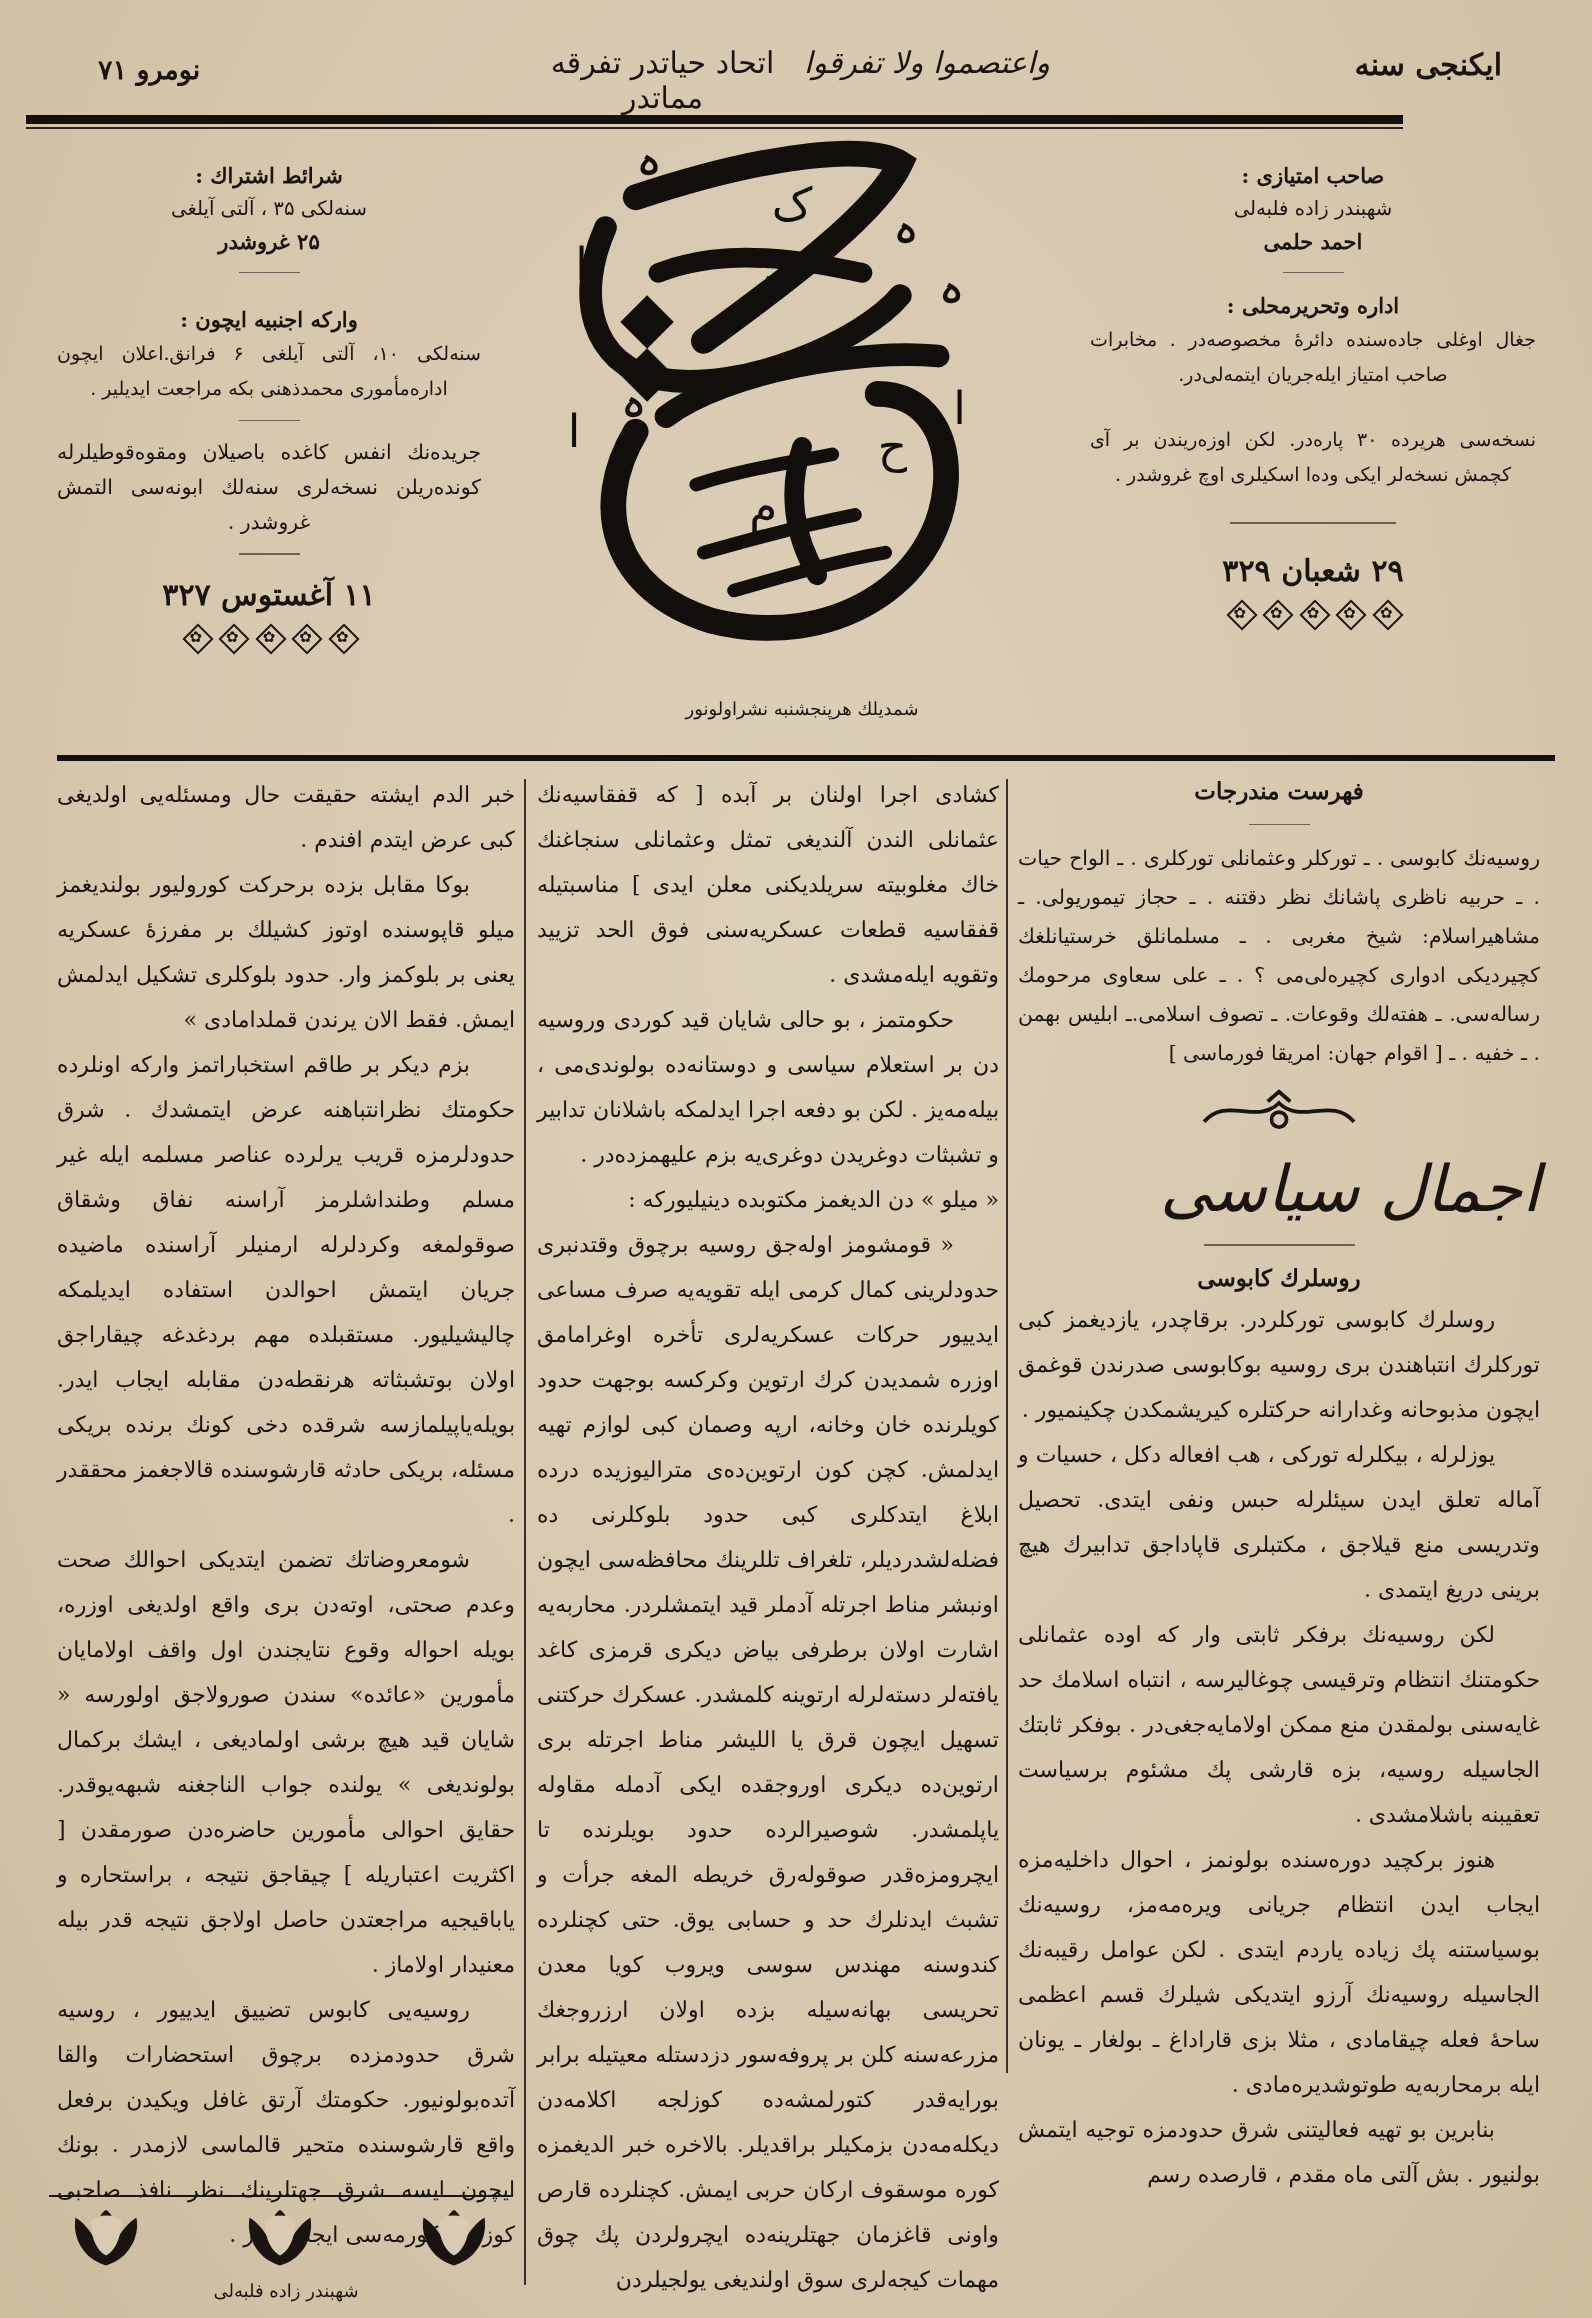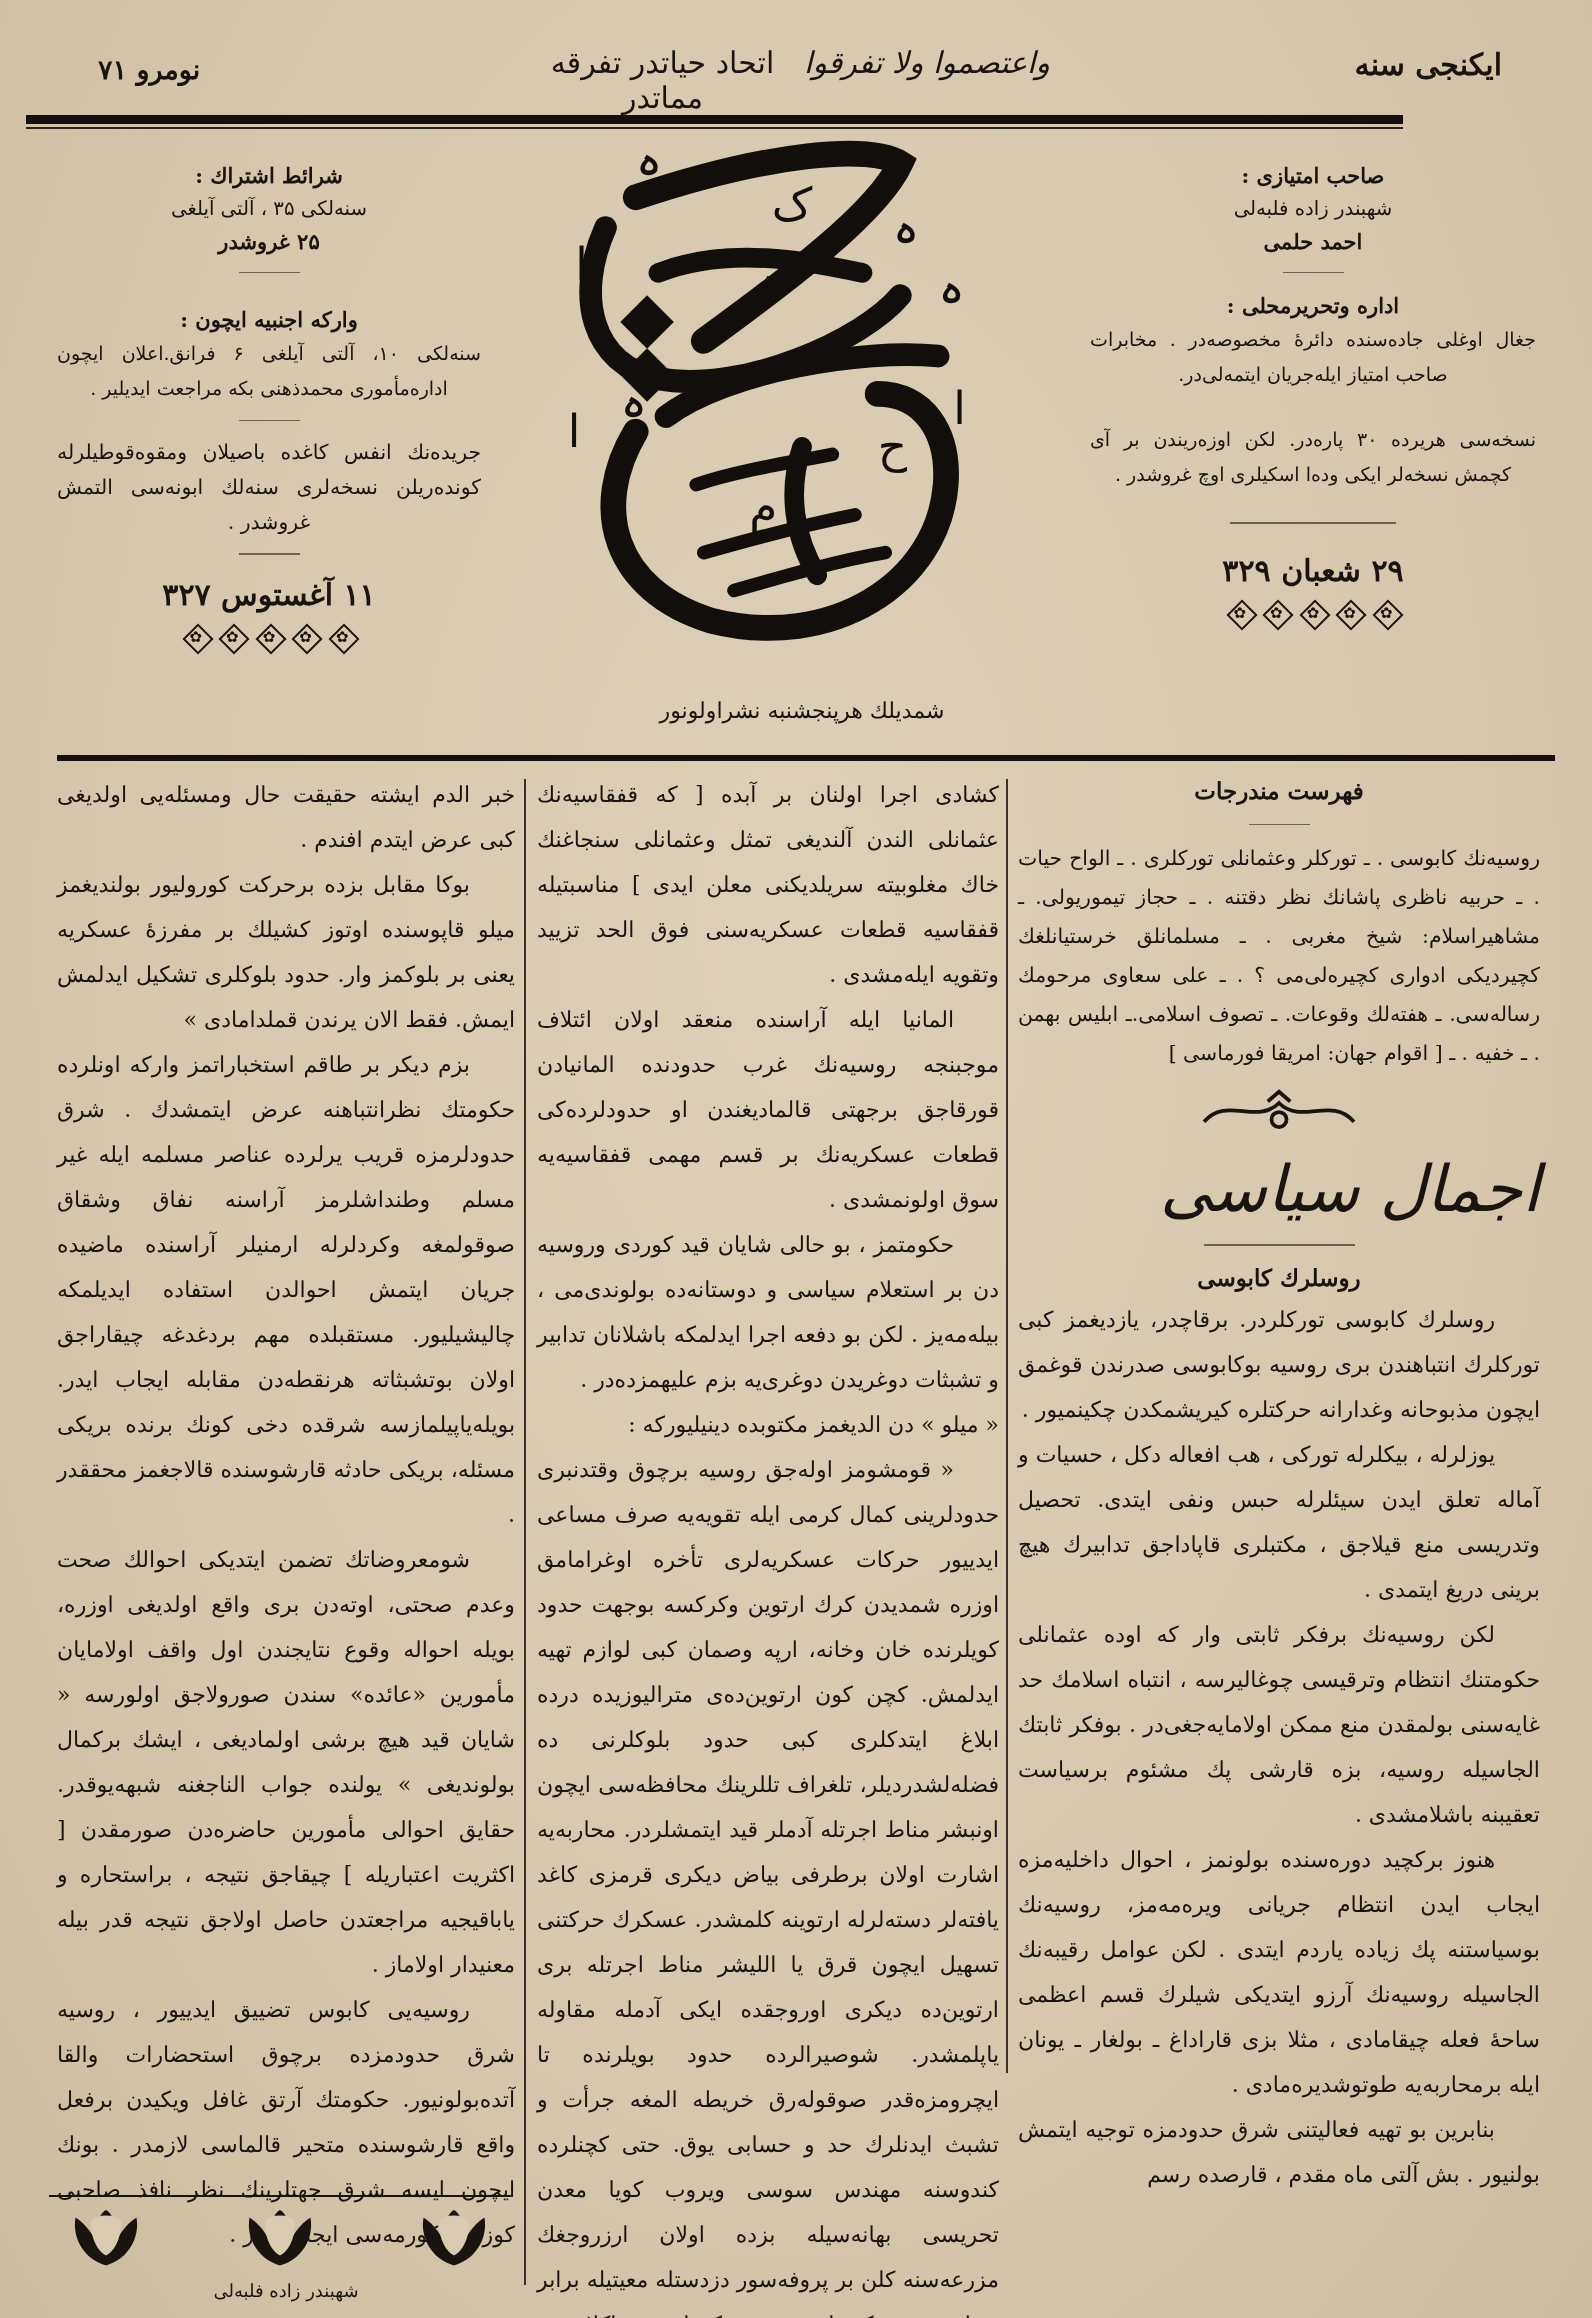--- a/index.html
+++ b/index.html
@@ -16,21 +16,21 @@
   .side .head{font-size:21px;font-weight:bold;}
   .side .body{font-size:19px;line-height:35px;text-align:justify;text-align-last:center;}
   .divider-small{width:61px;height:1.5px;background:#6d6055;margin:13.6px auto;}
   .date{font-size:30px;font-weight:bold;margin-top:7.6px;}
   .ornrow{display:flex;justify-content:center;gap:10.6px;margin-top:13.6px;}
   .orn{width:26px;height:26px;position:relative;}
   .orn:before{content:"";position:absolute;left:3.8px;top:3.8px;width:18px;height:18px;border:2.3px solid #1a1410;transform:rotate(45deg);}
   .orn:after{content:"✿";position:absolute;left:0;top:0;width:26px;line-height:26px;text-align:center;font-size:15px;}
   
   .logo{position:absolute;left:545px;top:129px;width:499px;height:560px;}
-  .tagline{position:absolute;left:590px;top:698px;width:424px;text-align:center;font-size:22px;}
+  .tagline{position:absolute;left:590px;top:698px;width:424px;text-align:center;font-size:18px;}
   
   .col{position:absolute;font-size:22px;line-height:45px;text-align:justify;}
   .col p{margin:0;text-indent:0;}
   .col p.ind{text-indent:45px;}
   .vrule{position:absolute;width:1.5px;background:#3a302a;}
   .sectitle{text-align:center;font-size:23px;font-weight:bold;line-height:38px;}
   .bigtitle{font-size:64px;font-style:italic;line-height:83px;}
   .sign{text-align:center;font-size:18px;line-height:38px;}
   .tulip{width:76px;height:61px;}
   .ornament-top{display:block;margin:15px auto;}
@@ -142,21 +142,20 @@
     <div class="sectitle">روسلرك کابوسی</div>
     <p class="ind">روسلرك کابوسی تورکلردر. برقاچدر، یازدیغمز کبی تورکلرك انتباهندن بری روسیه بوکابوسی صدرندن قوغمق ایچون مذبوحانه وغدارانه حرکتلره کیریشمکدن چکینمیور .</p>
     <p class="ind">یوزلرله ، بیکلرله تورکی ، هب افعاله دکل ، حسیات و آماله تعلق ایدن سیئلرله حبس ونفی ایتدی. تحصیل وتدریسی منع قیلاجق ، مکتبلری قاپاداجق تدابیرك هیچ برینی دریغ ایتمدی .</p>
     <p class="ind">لکن روسیه‌نك برفکر ثابتی وار که اوده عثمانلی حکومتنك انتظام وترقیسی چوغالیرسه ، انتباه اسلامك حد غایه‌سنی بولمقدن منع ممکن اولامایه‌جغی‌در . بوفکر ثابتك الجاسیله روسیه، بزه قارشی پك مشئوم برسیاست تعقیبنه باشلامشدی .</p>
     <p class="ind">هنوز برکچید دوره‌سنده بولونمز ، احوال داخلیه‌مزه ایجاب ایدن انتظام جریانی ویره‌مه‌مز، روسیه‌نك بوسیاستنه پك زیاده یاردم ایتدی . لکن عوامل رقیبه‌نك الجاسیله روسیه‌نك آرزو ایتدیکی شیلرك قسم اعظمی ساحهٔ فعله چیقامادی ، مثلا بزی قاراداغ ـ بولغار ـ یونان ایله برمحاربه‌یه طوتوشدیره‌مادی .</p>
     <p class="ind">بنابرین بو تهیه فعالیتنی شرق حدودمزه توجیه ایتمش بولنیور . بش آلتی ماه مقدم ، قارصده رسم</p>
   </div>
 
   <div class="col rtl" style="left:537px;top:772px;width:462px;">
     <p>کشادی اجرا اولنان بر آبده [ که قفقاسیه‌نك عثمانلی الندن آلندیغی تمثل وعثمانلی سنجاغنك خاك مغلوبیته سریلدیکنی معلن ایدی ] مناسبتیله قفقاسیه قطعات عسکریه‌سنی فوق الحد تزیید وتقویه ایله‌مشدی .</p>
-    <p class="ind">المانیا ایله آراسنده منعقد اولان ائتلاف موجبنجه روسیه‌نك غرب حدودنده المانیادن قورقاجق برجهتی قالمادیغندن او حدودلرده‌کی قطعات عسکریه‌نك بر قسم مهمی قفقاسیه‌یه سوق اولونمشدی .</p>
     <p class="ind">حکومتمز ، بو حالی شایان قید کوردی وروسیه دن بر استعلام سیاسی و دوستانه‌ده بولوندی‌می ، بیله‌مه‌یز . لکن بو دفعه اجرا ایدلمکه باشلانان تدابیر و تشبثات دوغریدن دوغری‌یه بزم علیهمزده‌در .</p>
     <p>« میلو » دن الدیغمز مکتوبده دینیلیورکه :</p>
     <p class="ind">« قومشومز اوله‌جق روسیه برچوق وقتدنبری حدودلرینی کمال کرمی ایله تقویه‌یه صرف مساعی ایدییور حرکات عسکریه‌لری تأخره اوغرامامق اوزره شمدیدن کرك ارتوین وکرکسه بوجهت حدود کویلرنده خان وخانه، ارپه وصمان کبی لوازم تهیه ایدلمش. کچن کون ارتوین‌ده‌ی متراليوزیده درده ابلاغ ایتدکلری کبی حدود بلوکلرنی ده فضله‌لشدردیلر، تلغراف تللرینك محافظه‌سی ایچون اونبشر مناط اجرتله آدملر قید ایتمشلردر. محاربه‌یه اشارت اولان برطرفی بیاض دیکری قرمزی کاغد یافته‌لر دسته‌لرله ارتوینه کلمشدر. عسکرك حرکتنی تسهیل ایچون قرق یا اللیشر مناط اجرتله بری ارتوین‌ده دیکری اوروجقده ایکی آدمله مقاوله یاپلمشدر. شوصیرالرده حدود بویلرنده تا ایچرومزه‌قدر صوقوله‌رق خریطه المغه جرأت و تشبث ایدنلرك حد و حسابی یوق. حتی کچنلرده کندوسنه مهندس سوسی ویروب کویا معدن تحریسی بهانه‌سیله بزده اولان ارزروجغك مزرعه‌سنه کلن بر پروفه‌سور دزدستله معیتیله برابر بورایه‌قدر کتورلمشه‌ده کوزلجه اکلامه‌دن دیکله‌مه‌دن بزمکیلر براقدیلر. بالاخره خبر الدیغمزه کوره موسقوف ارکان حربی ایمش. کچنلرده قارص واونی قاغزمان جهتلرینه‌ده ایچرولردن پك چوق مهمات کیجه‌لری سوق اولندیغی یولجیلردن</p>
   </div>
 
   <div class="col rtl" style="left:57px;top:772px;width:458px;">
     <p>خبر الدم ایشته حقیقت حال ومسئله‌یی اولدیغی کبی عرض ایتدم افندم .</p>
     <p class="ind">بوکا مقابل بزده برحرکت کورولیور بولندیغمز میلو قاپوسنده اوتوز کشیلك بر مفرزهٔ عسکریه یعنی بر بلوکمز وار. حدود بلوکلری تشکیل ایدلمش ایمش. فقط الان یرندن قملدامادی »</p>
     <p class="ind">بزم دیکر بر طاقم استخباراتمز وارکه اونلرده حکومتك نظرانتباهنه عرض ایتمشدك . شرق حدودلرمزه قریب یرلرده عناصر مسلمه ایله غیر مسلم وطنداشلرمز آراسنه نفاق وشقاق صوقولمغه وکردلرله ارمنیلر آراسنده ماضیده جریان ایتمش احوالدن استفاده ایدیلمکه چالیشیلیور. مستقبلده مهم بردغدغه چیقاراجق اولان بوتشبثاته هرنقطه‌دن مقابله ایجاب ایدر. بویله‌یاپیلمازسه شرقده دخی کونك برنده بریکی مسئله، بریکی حادثه قارشوسنده قالاجغمز محققدر .</p>
     <p class="ind">شومعروضاتك تضمن ایتدیکی احوالك صحت وعدم صحتی، اوته‌دن بری واقع اولدیغی اوزره، بویله احواله وقوع نتایجندن اول واقف اولامایان مأمورین «عائده» سندن صورولاجق اولورسه « شایان قید هیچ برشی اولمادیغی ، ایشك برکمال بولوندیغی » یولنده جواب الناجغنه شبهه‌یوقدر. حقایق احوالی مأمورین حاضره‌دن صورمقدن [ اکثریت اعتباریله ] چیقاجق نتیجه ، براستحاره و یاباقیجیه مراجعتدن حاصل اولاجق نتیجه قدر بیله معنیدار اولاماز .</p>

